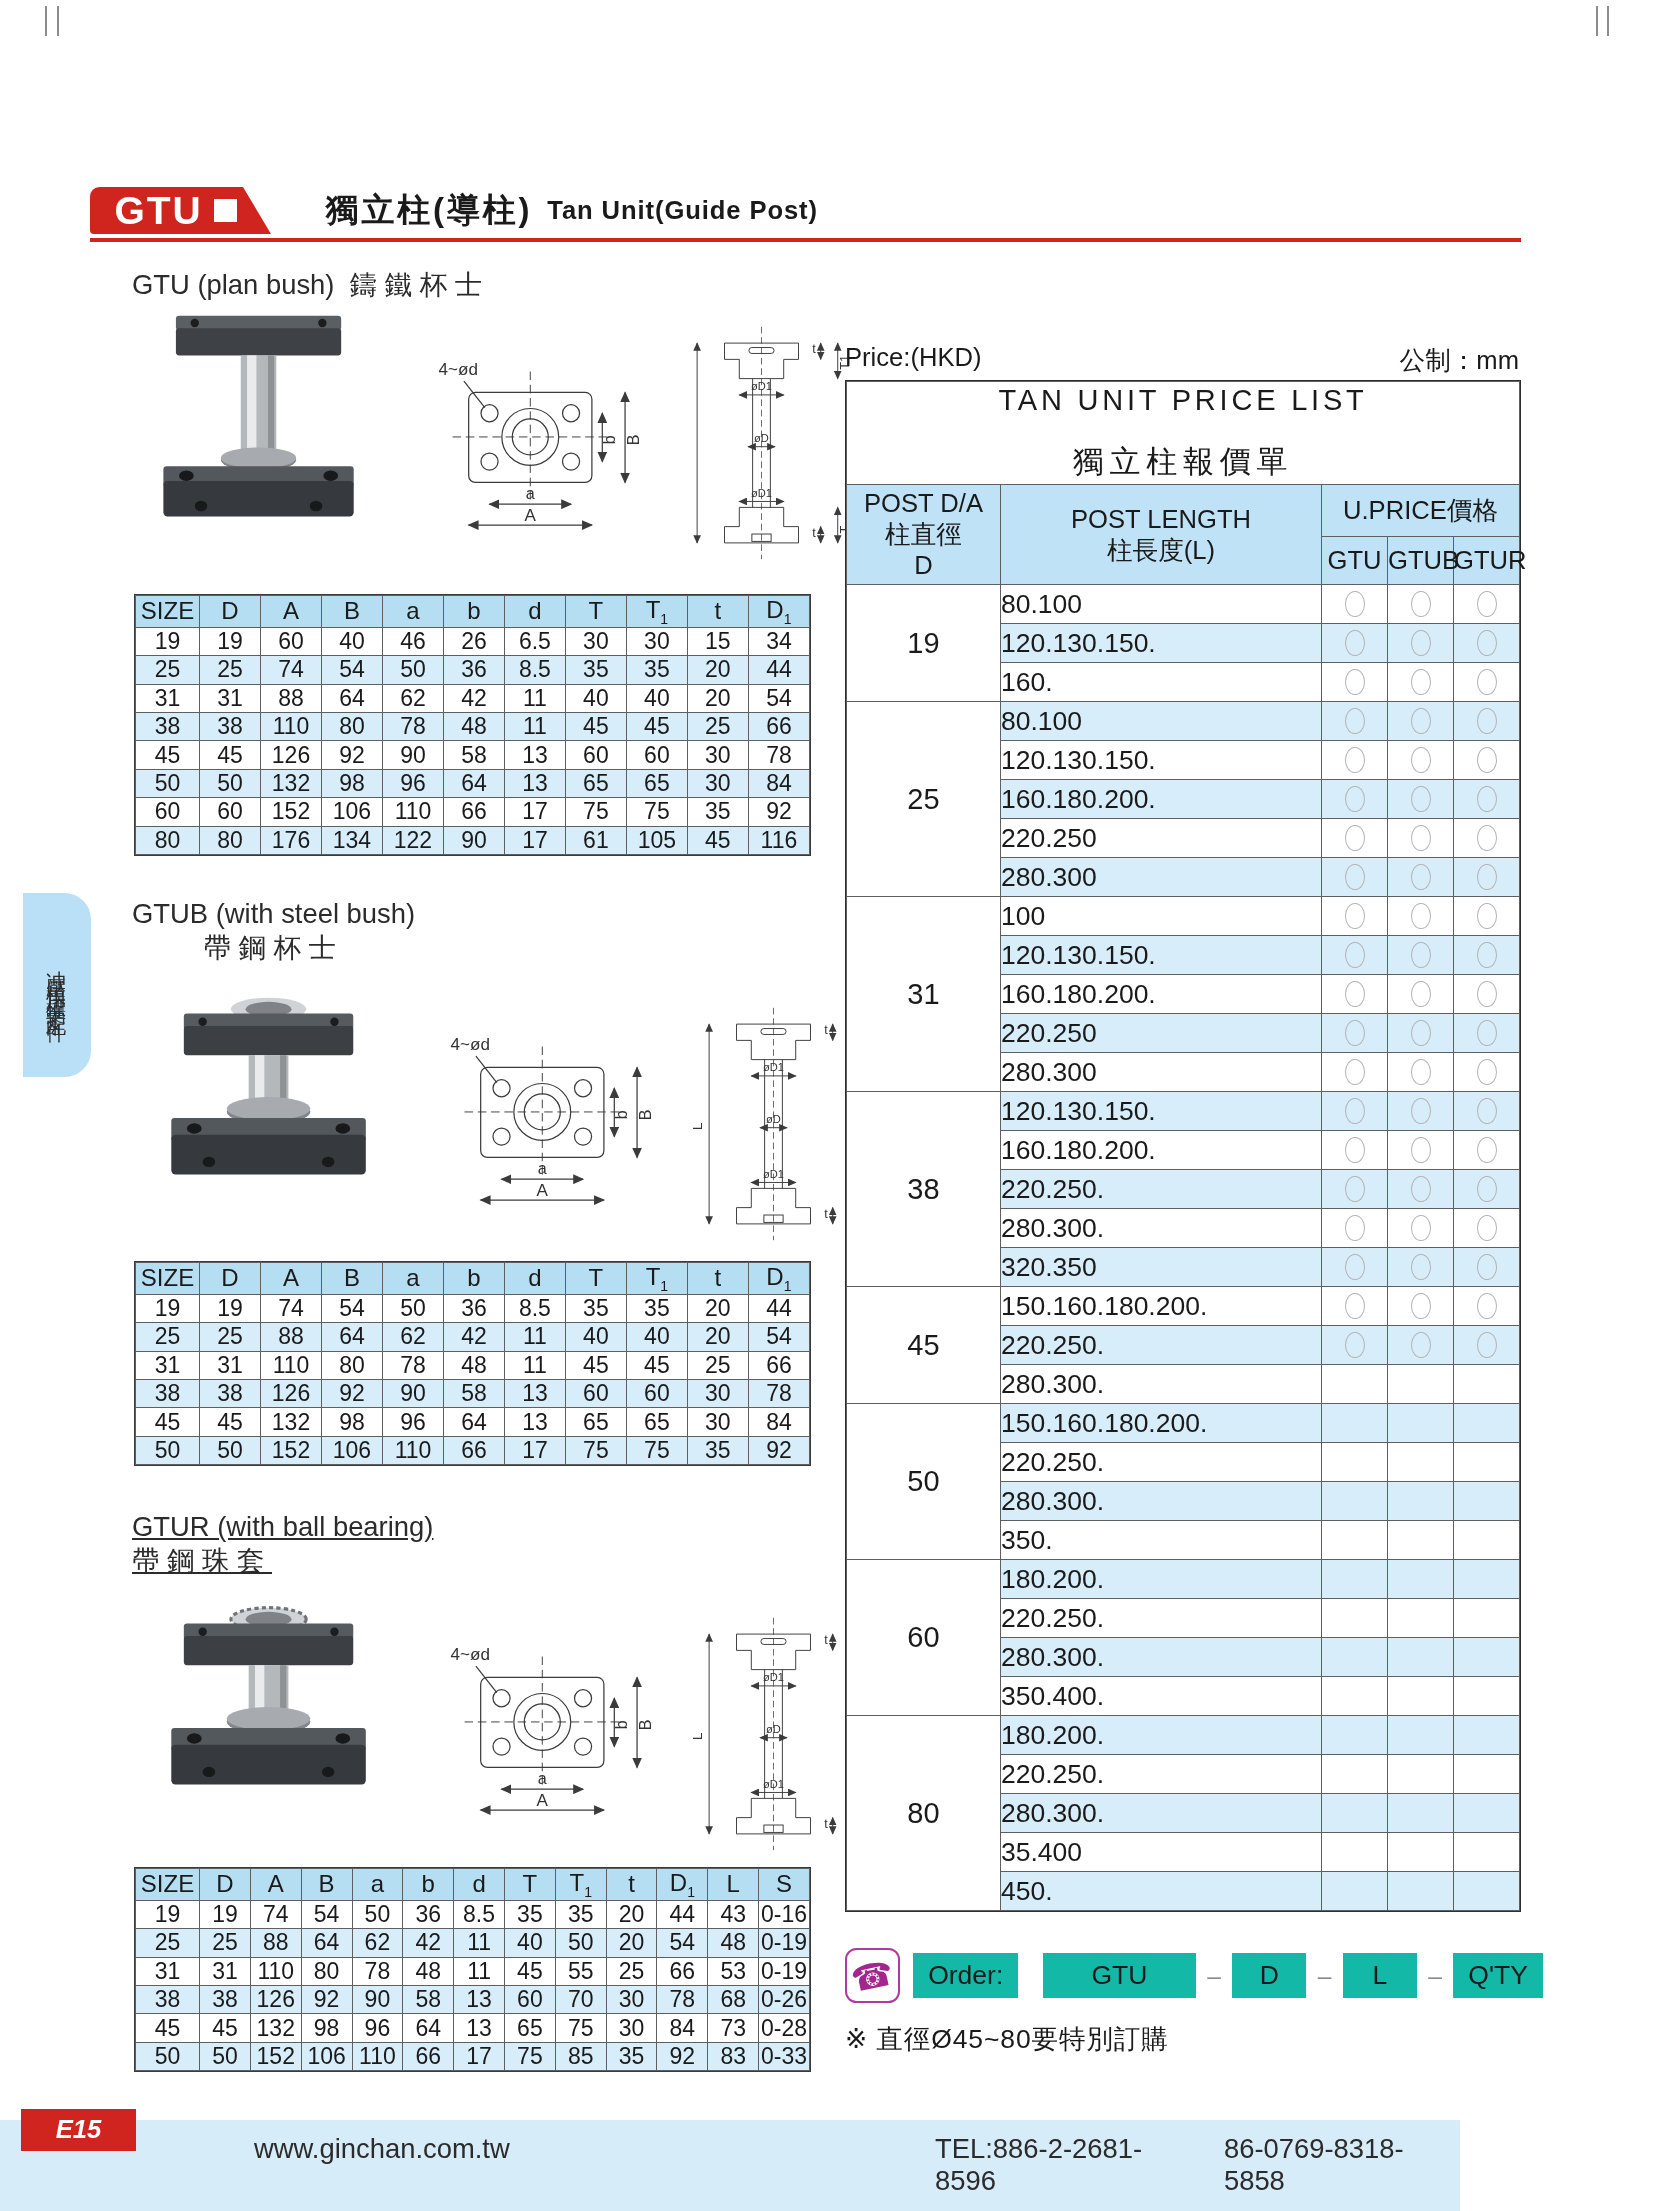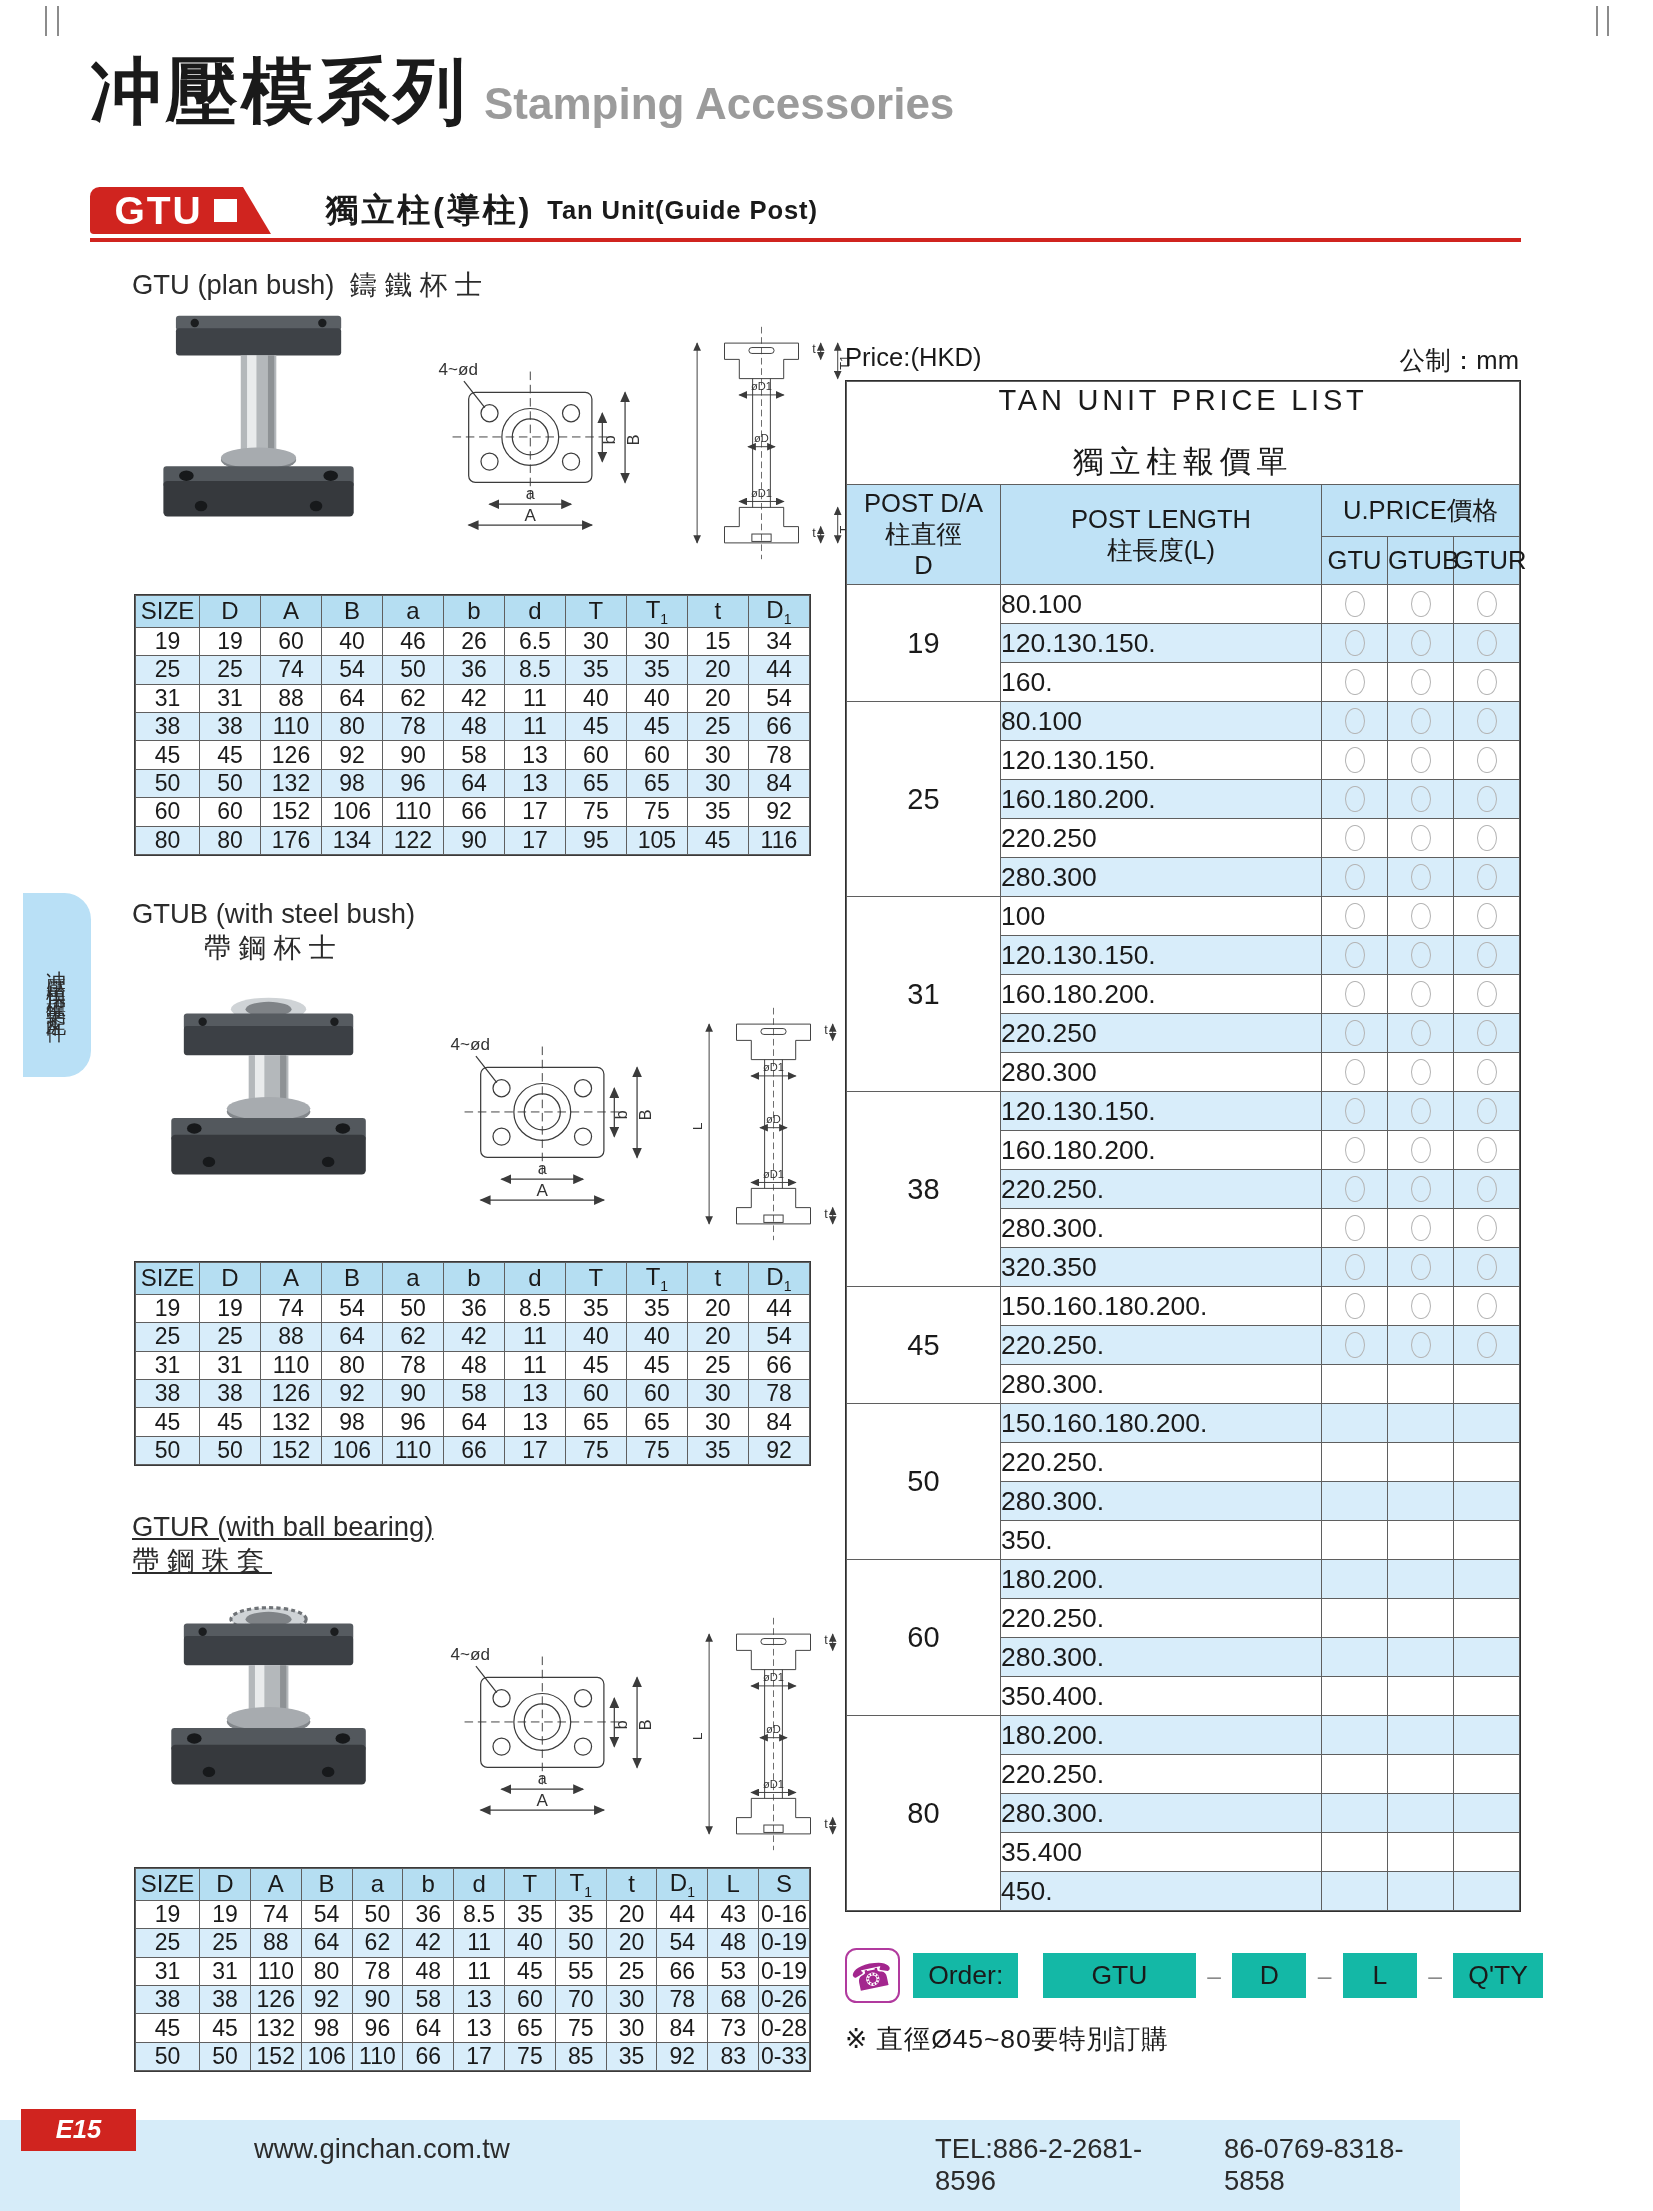--- a/index.html
+++ b/index.html
@@ -73,24 +73,20 @@
 </head>
 <body>
 
 <div class="page">
 
   <span class="crop" style="left:45px;top:5.7px;width:1.9px;height:30px;"></span>
   <span class="crop" style="left:57px;top:5.7px;width:1.9px;height:30px;"></span>
   <span class="crop" style="left:1596px;top:5.7px;width:1.9px;height:30px;"></span>
   <span class="crop" style="left:1607px;top:5.7px;width:1.9px;height:30px;"></span>
 
-  <div class="hdr-title-row">
-    <span class="hdr-zh">冲壓模系列</span>
-    <span class="hdr-en">Stamping Accessories</span>
-  </div>
   <div class="badge-row">
     <span class="badge">
       <span class="badge-rect">
         <span class="badge-code">GTU</span>
         <span class="badge-square"></span>
       </span>
       <span class="badge-slant"></span>
     </span>
     <span class="series-zh">獨立柱(導柱)</span>
     <span class="series-en">Tan Unit(Guide Post)</span>
@@ -310,21 +306,21 @@
             <td>92</td>
           </tr>
           <tr>
             <td>80</td>
             <td>80</td>
             <td>176</td>
             <td>134</td>
             <td>122</td>
             <td>90</td>
             <td>17</td>
-            <td>95</td>
+            <td>61</td>
             <td>105</td>
             <td>45</td>
             <td>116</td>
           </tr>
         </tbody>
       </table>
   </div>
 
   <div class="side-tab">
     <span>冲壓模用標準零配件</span>

